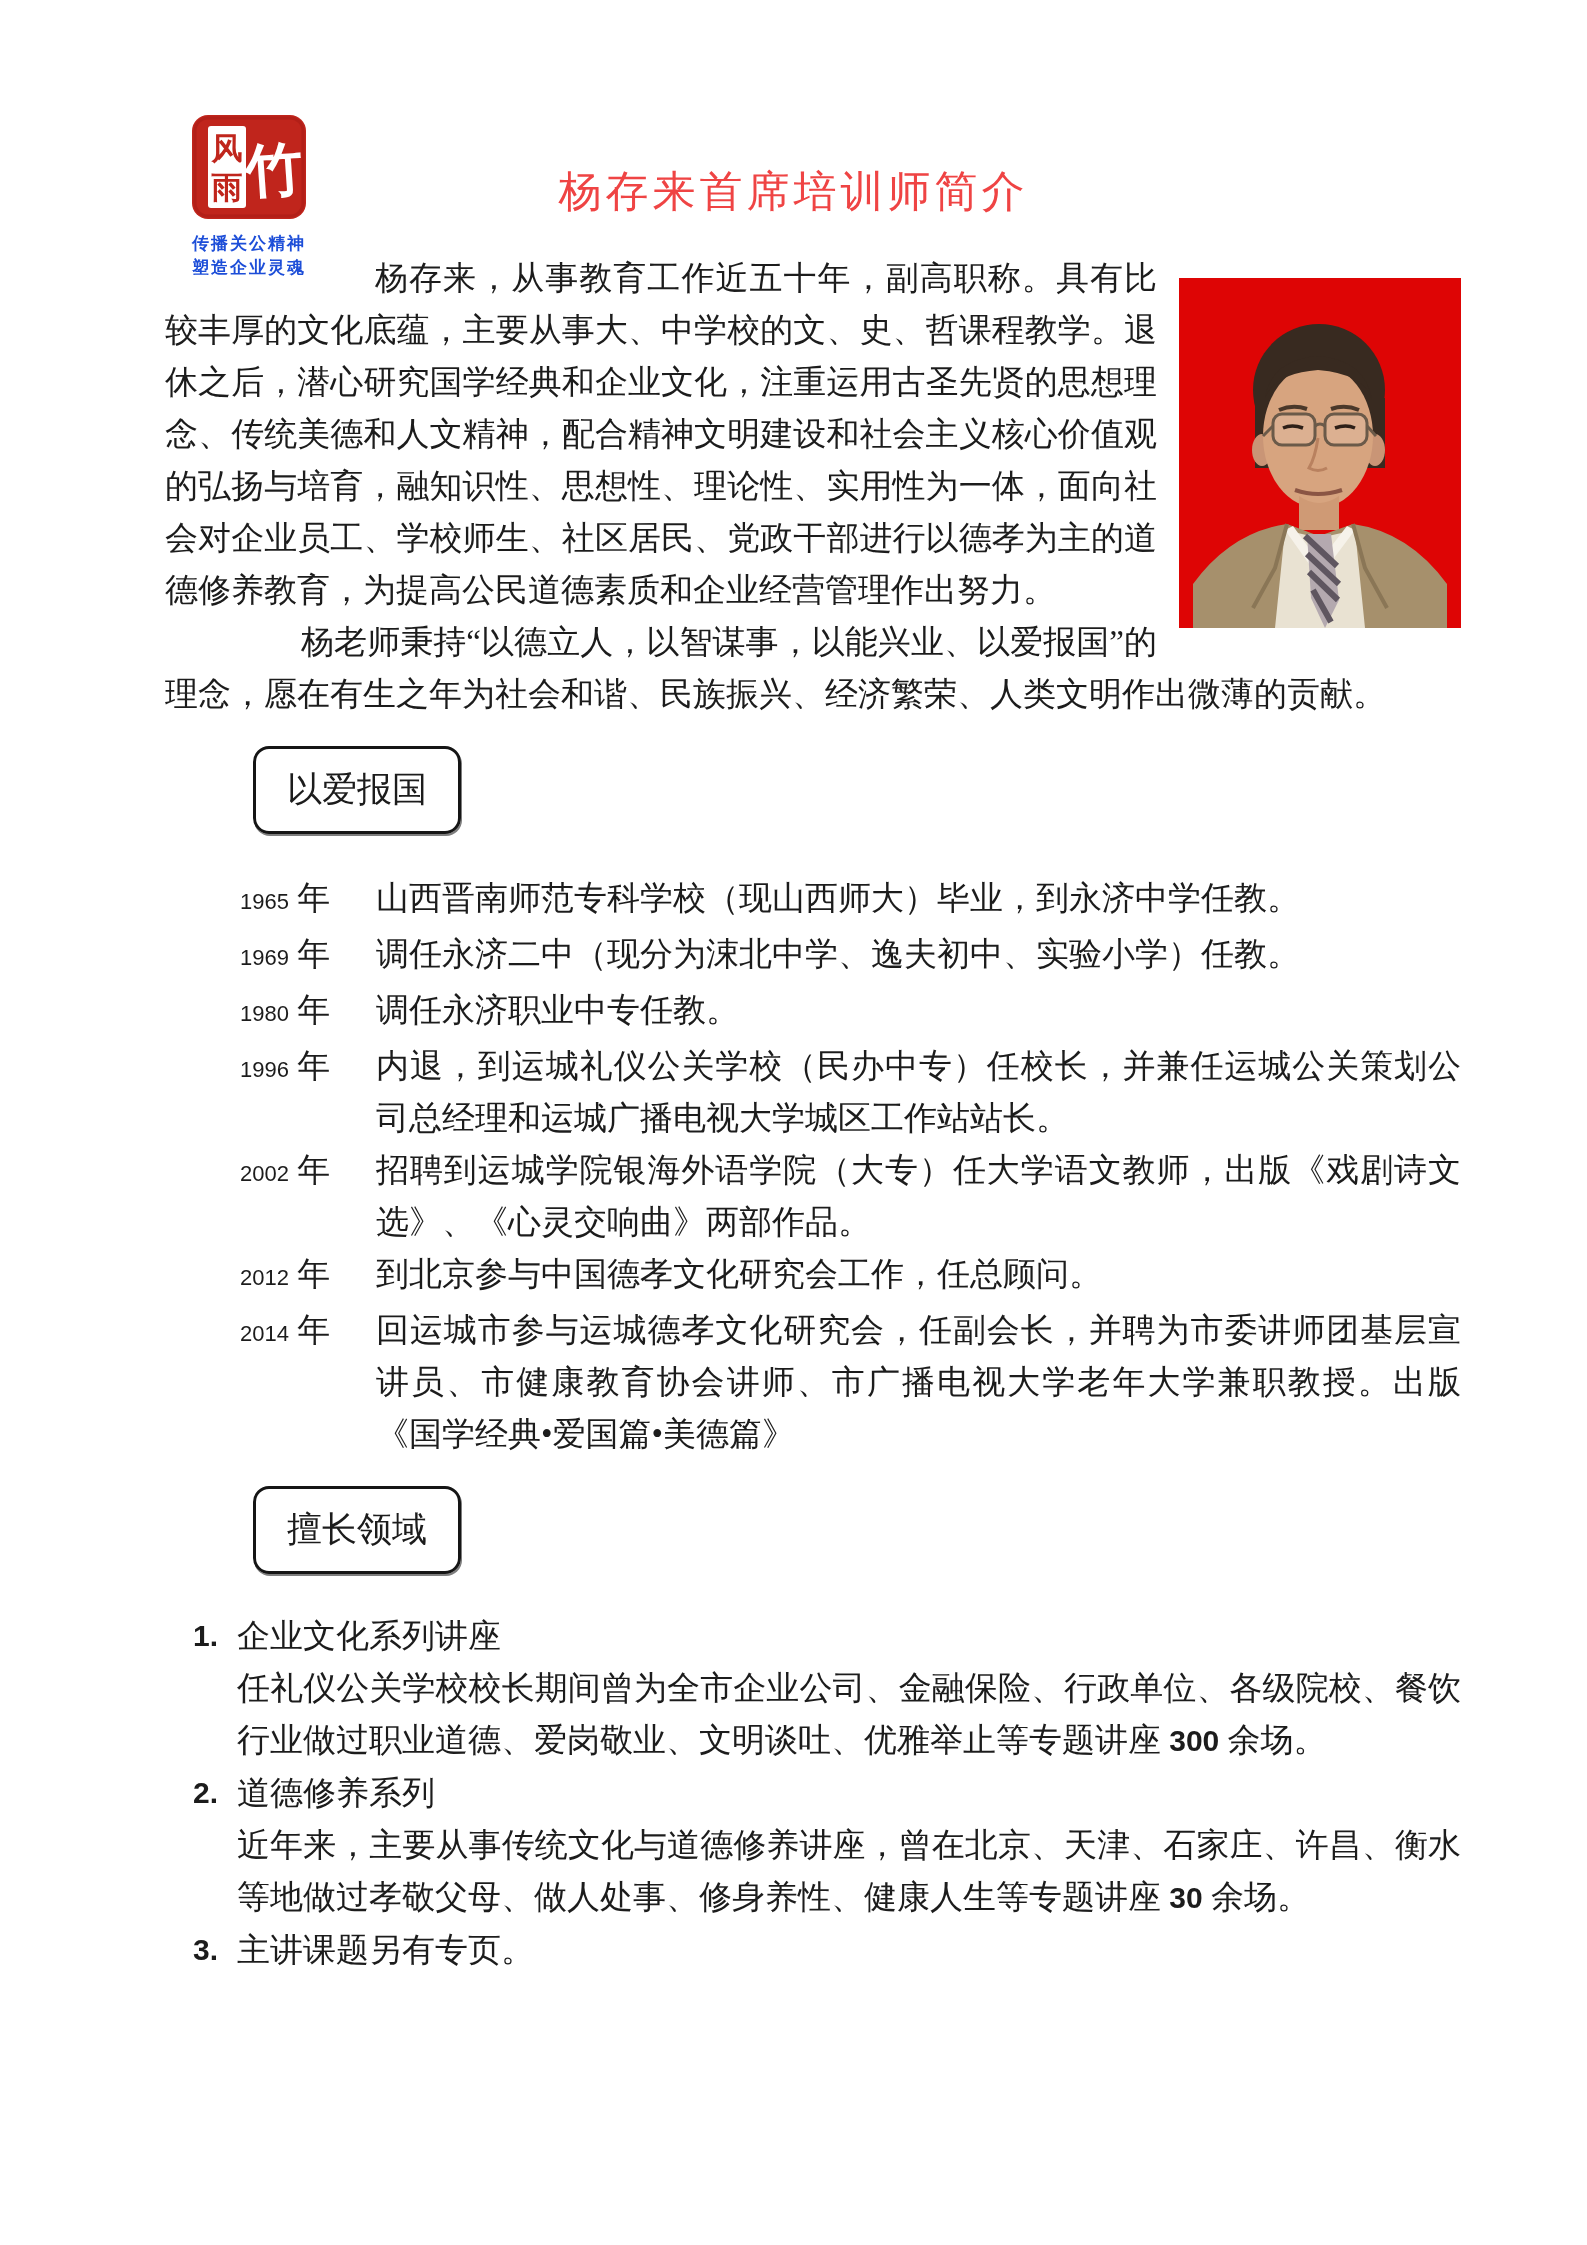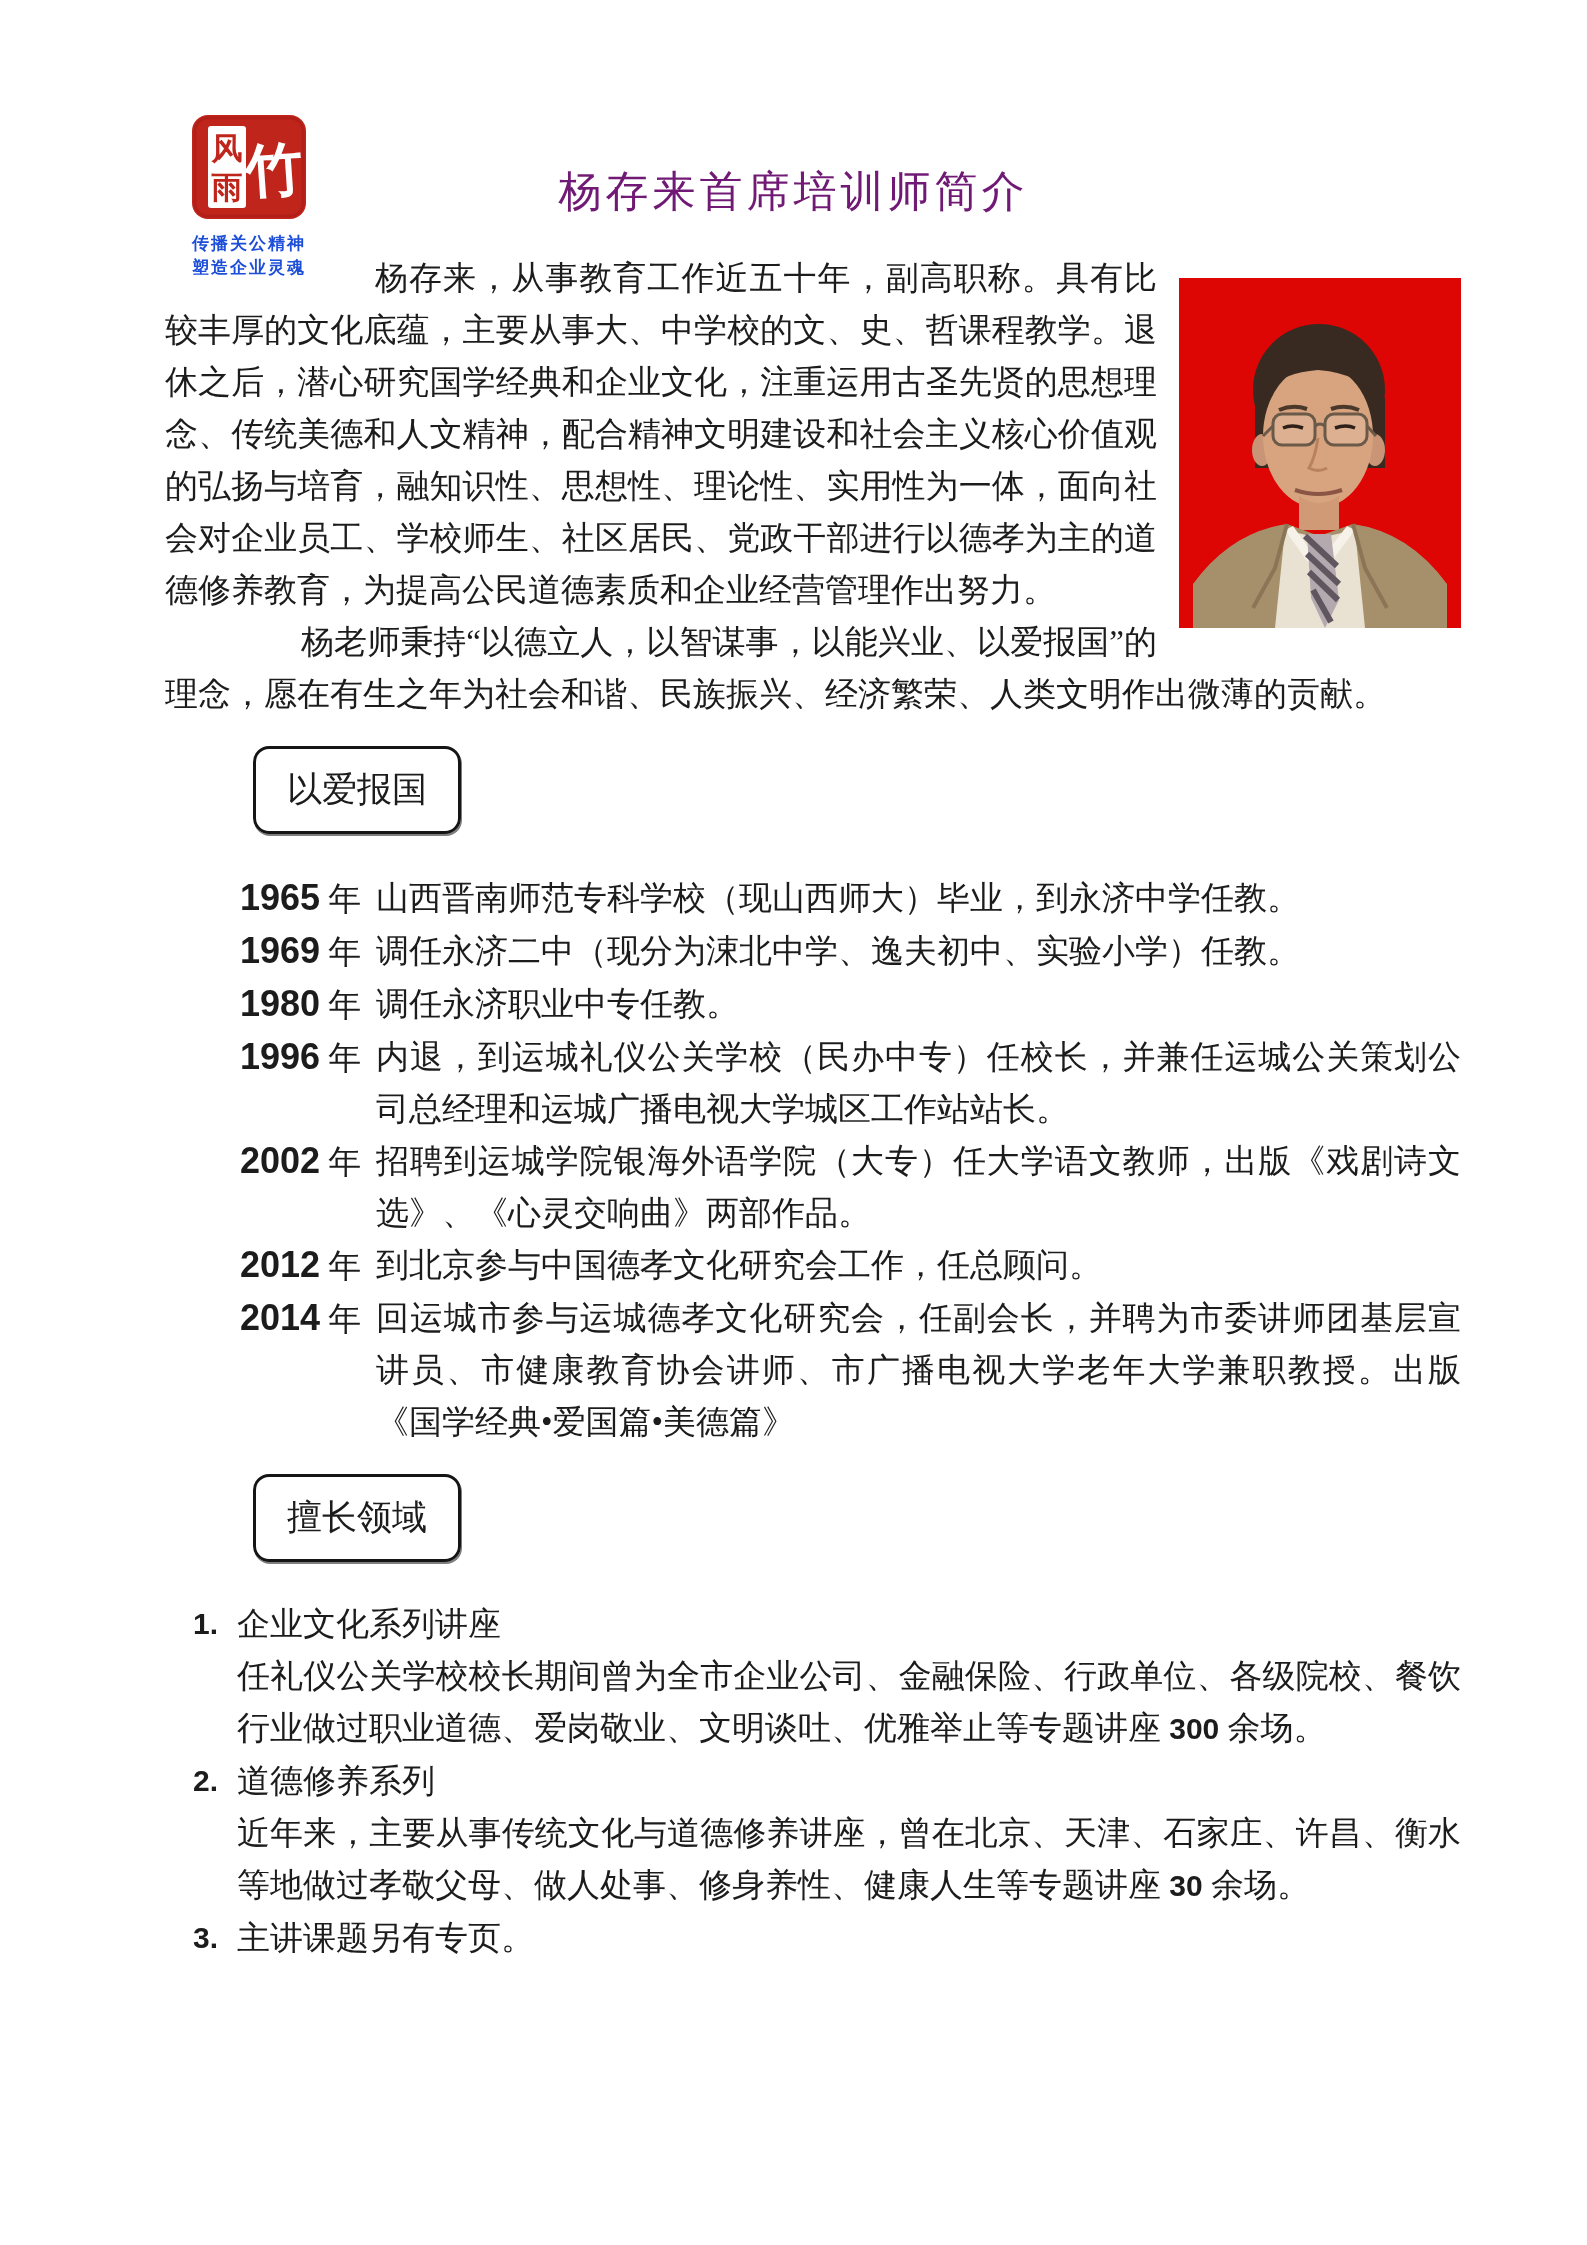--- a/index.html
+++ b/index.html
@@ -7,37 +7,37 @@
     width:1587px; height:2245px; background:#ffffff; position:relative;
     font-family:"Liberation Serif", serif; color:#1c1c1c; overflow:hidden;
     margin:0 auto;
   }
   
   .logo {position:absolute; left:164px; top:110px; width:170px; text-align:center;}
   .seal-svg {width:128px; height:120px; display:block; margin:0 auto;}
   .tagline {font-size:17px; font-weight:bold; color:#1d4ed8; letter-spacing:2px;
             line-height:24px; margin-top:2px;}
   .doc-title {position:absolute; top:163px; left:0; width:100%; text-align:center;
-              margin:0; font-size:43px; font-weight:500; letter-spacing:4px; color:#701a75;}
+              margin:0; font-size:43px; font-weight:500; letter-spacing:4px; color:#ef4444;}
   
   .content {position:absolute; left:165px; top:252px; width:1296px;}
   .photo {float:right; width:282px; height:350px; margin:26px 0 14px 22px;}
   .photo svg {width:100%; height:100%; display:block;}
   .para {font-size:33px; line-height:52px; margin:0; text-align:justify;}
   .p1 {text-indent:210px;}
   .p2 {text-indent:136px;}
   
   .section-box {display:block; box-sizing:border-box; border:3px solid #151515;
     border-radius:16px; width:208px; height:88px; line-height:82px; text-align:center;
     font-size:35px; margin:26px 0 0 88px; box-shadow:1px 2px 0 rgba(20,20,20,.55);}
   
   .timeline {margin-top:38px; padding-left:75px;}
   .trow {display:flex; font-size:33px; line-height:52px;}
   .tyear {flex:0 0 136px; white-space:nowrap;}
-  .tyear .ynum {font-family:"Liberation Sans", sans-serif; font-size:36px; font-weight:700;}
+  .tyear .ynum {font-family:"Liberation Sans", sans-serif; font-size:22px; font-weight:400;}
   .ttext {flex:1; text-align:justify;}
   
   .expertise {margin:36px 0 0; padding:0 0 0 72px; list-style:none;}
   .eitem {position:relative; font-size:33px; line-height:52px;}
   .enum {position:absolute; left:-44px; top:0; font-family:"Liberation Sans", sans-serif;
          font-weight:700; font-size:30px;}
   .edetail {text-align:justify;}
   .bnum {font-family:"Liberation Sans", sans-serif; font-weight:700; font-size:30px;}
 </style>
 </head>

